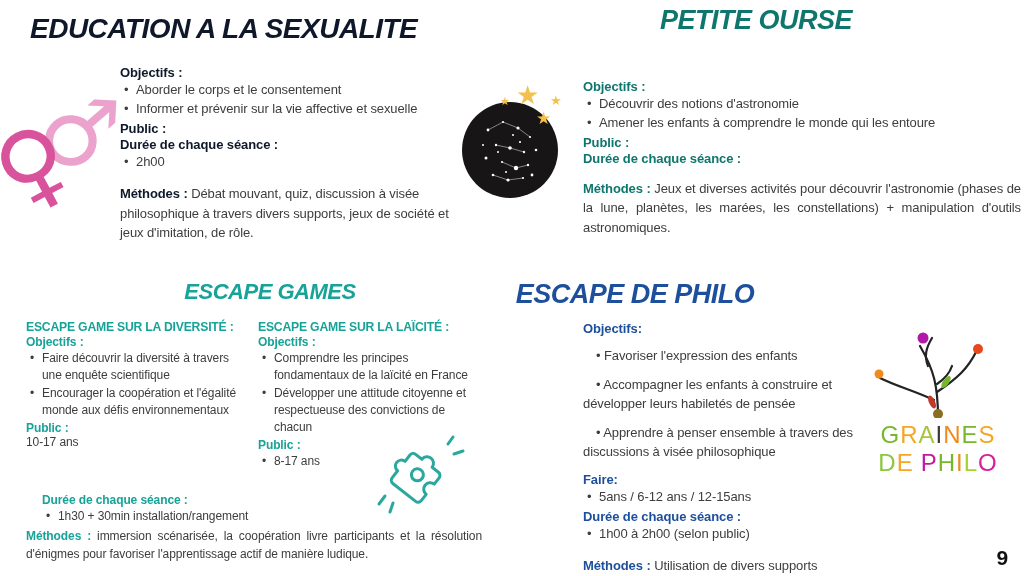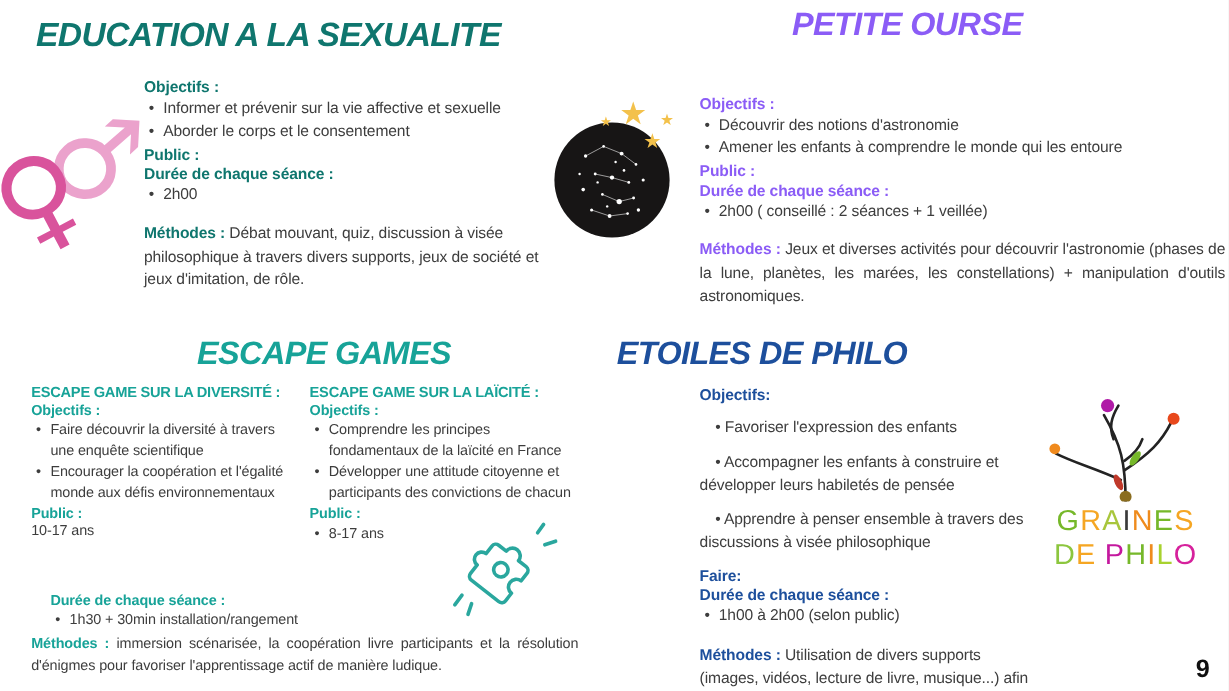--- a/index.html
+++ b/index.html
@@ -3,21 +3,21 @@
 <meta charset="utf-8">
 <style>
   html,body{margin:0;padding:0;background:#e8e8e8;}
   .page{
     position:relative;width:1024px;height:576px;background:#ffffff;
     font-family:"Liberation Sans",sans-serif;color:#3d3d3d;overflow:hidden;
     font-size:13px;letter-spacing:-0.1px;
   }
   .abs{position:absolute;}
   .big-title{font-weight:bold;font-style:italic;letter-spacing:-0.5px;line-height:1.08;}
-  .c-mag{color:#0f766e}.c-pur{color:#8b5cf6}.c-teal{color:#17a398}.c-blue{color:#1d4f9c}
+  .c-mag{color:#0f172a}.c-pur{color:#0f766e}.c-teal{color:#17a398}.c-blue{color:#1d4f9c}
   .lab{font-weight:bold;display:block;margin-top:1px;}
   .lab.inline{display:inline;}
   ul.b{list-style:none;margin:1px 0 2px 0;padding:0;}
   ul.b li{position:relative;padding-left:16px;margin:1px 0;line-height:1.42;}
   ul.b li::before{content:"•";position:absolute;left:4px;}
   p.bf{margin:11px 0;text-indent:13px;line-height:1.42;}
   p.bf::before{content:"•  ";}
   .meth{margin-top:13px;line-height:1.5;}
   .meth.just{text-align:justify;}
   .subhead{font-weight:bold;font-size:12.2px;letter-spacing:-0.2px;}
@@ -50,22 +50,22 @@
   <h1 class="abs big-title c-mag" style="left:30px;top:14px;font-size:28px;margin:0;">EDUCATION A LA SEXUALITE</h1>
 
   <div class="abs gender" style="left:2px;top:98px;">
     <span class="male">♂</span>
     <span class="female">♀</span>
   </div>
 
   <div class="abs" style="left:120px;top:64px;width:352px;">
     <span class="lab c-mag">Objectifs :</span>
     <ul class="b">
+      <li>Aborder le corps et le consentement</li>
       <li>Informer et prévenir sur la vie affective et sexuelle</li>
-      <li>Aborder le corps et le consentement</li>
     </ul>
     <span class="lab c-mag">Public :</span>
     <span class="lab c-mag">Durée de chaque séance :</span>
     <ul class="b">
       <li>2h00</li>
     </ul>
     <p class="meth"><span class="lab inline c-mag">Méthodes :</span> <span>Débat mouvant, quiz, discussion à visée philosophique à travers divers supports, jeux de société et jeux d'imitation, de rôle.</span></p>
   </div>
 
   <h1 class="abs big-title c-pur" style="left:500px;top:6px;width:512px;font-size:27px;margin:0;text-align:center;">
@@ -114,45 +114,42 @@
   </div>
 
   <div class="abs" style="left:583px;top:78px;width:438px;">
     <span class="lab c-pur">Objectifs :</span>
     <ul class="b">
       <li>Découvrir des notions d'astronomie</li>
       <li>Amener les enfants à comprendre le monde qui les entoure</li>
     </ul>
     <span class="lab c-pur">Public :</span>
     <span class="lab c-pur">Durée de chaque séance :</span>
-    <ul class="b">
-      <li>2h00  ( conseillé : 2 séances + 1 veillée)</li>
-    </ul>
     <p class="meth just"><span class="lab inline c-pur">Méthodes :</span> <span>Jeux et diverses activités pour découvrir l'astronomie (phases de la lune, planètes, les marées, les constellations) + manipulation d'outils astronomiques.</span></p>
   </div>
 
-  <h1 class="abs big-title c-teal" style="left:140px;top:280px;width:260px;font-size:27px;margin:0;text-align:center;">ESCAPE GAMES</h1>
+  <h1 class="abs big-title c-teal" style="left:140px;top:280px;width:260px;font-size:22px;margin:0;text-align:center;">ESCAPE GAMES</h1>
 
   <div class="abs small" style="left:26px;top:320px;width:222px;">
     <span class="subhead c-teal">ESCAPE GAME SUR LA DIVERSITÉ :</span>
     <span class="lab c-teal">Objectifs :</span>
     <ul class="b">
       <li>Faire découvrir la diversité à travers une enquête scientifique</li>
       <li>Encourager la coopération et l'égalité monde aux défis environnementaux</li>
     </ul>
     <span class="lab c-teal">Public :</span>
     <span>10-17 ans</span>
   </div>
 
   <div class="abs small" style="left:258px;top:320px;width:228px;">
     <span class="subhead c-teal">ESCAPE GAME SUR LA LAÏCITÉ :</span>
     <span class="lab c-teal">Objectifs :</span>
     <ul class="b">
       <li>Comprendre les principes fondamentaux de la laïcité en France</li>
-      <li>Développer une attitude citoyenne et participants des convictions de chacun</li>
+      <li>Développer une attitude citoyenne et respectueuse des convictions de chacun</li>
     </ul>
     <span class="lab c-teal">Public :</span>
     <ul class="b">
       <li>8-17 ans</li>
     </ul>
   </div>
 
   <div class="abs" style="left:368px;top:428px;">
     <svg width="100" height="92" viewBox="0 0 100 92">
       <g fill="none" stroke="#2aa79e" stroke-width="3" stroke-linecap="round" stroke-linejoin="round">
@@ -169,28 +166,31 @@
   </div>
 
   <div class="abs small" style="left:26px;top:492px;width:456px;">
     <span class="lab c-teal" style="padding-left:16px;">Durée de chaque séance :</span>
     <ul class="b" style="padding-left:16px;">
       <li>1h30 + 30min installation/rangement</li>
     </ul>
     <p class="meth just" style="margin-top:1px;"><span class="lab inline c-teal">Méthodes :</span> <span>immersion scénarisée, la coopération livre participants et la résolution d'énigmes pour favoriser l'apprentissage actif de manière ludique.</span></p>
   </div>
 
-  <h1 class="abs big-title c-blue" style="left:505px;top:280px;width:260px;font-size:27px;margin:0;text-align:center;">ETOILES DE PHILO</h1>
+  <h1 class="abs big-title c-blue" style="left:505px;top:280px;width:260px;font-size:27px;margin:0;text-align:center;">ESCAPE DE PHILO</h1>
 
   <div class="abs" style="left:583px;top:320px;width:282px;">
     <span class="lab c-blue">Objectifs:</span>
     <p class="bf">Favoriser l'expression des enfants</p>
     <p class="bf">Accompagner les enfants à construire et développer leurs habiletés de pensée</p>
     <p class="bf">Apprendre à penser ensemble à travers des discussions à visée philosophique</p>
     <span class="lab c-blue">Faire:</span>
+    <ul class="b">
+      <li>5ans / 6-12 ans / 12-15ans</li>
+    </ul>
     <span class="lab c-blue">Durée de chaque séance :</span>
     <ul class="b">
       <li>1h00 à 2h00 (selon public)</li>
     </ul>
     <p class="meth"><span class="lab inline c-blue">Méthodes :</span> <span>Utilisation de divers supports (images, vidéos, lecture de livre, musique...) afin d'enclencher une discussion à visée philosophique, jeux philos</span></p>
   </div>
 
   <div class="abs" style="left:862px;top:326px;width:152px;text-align:center;">
     <svg width="140" height="92" viewBox="0 0 140 92">
       <g fill="none" stroke="#232323" stroke-width="2.2" stroke-linecap="round">

